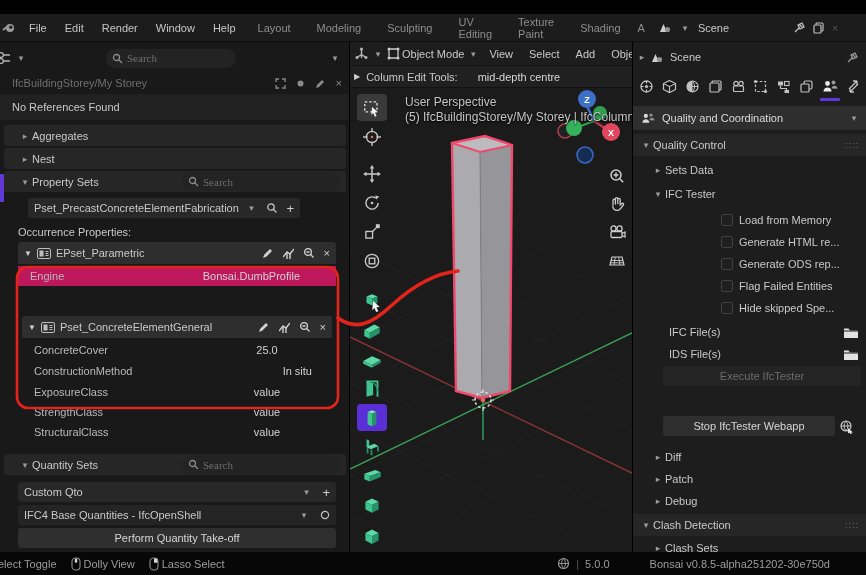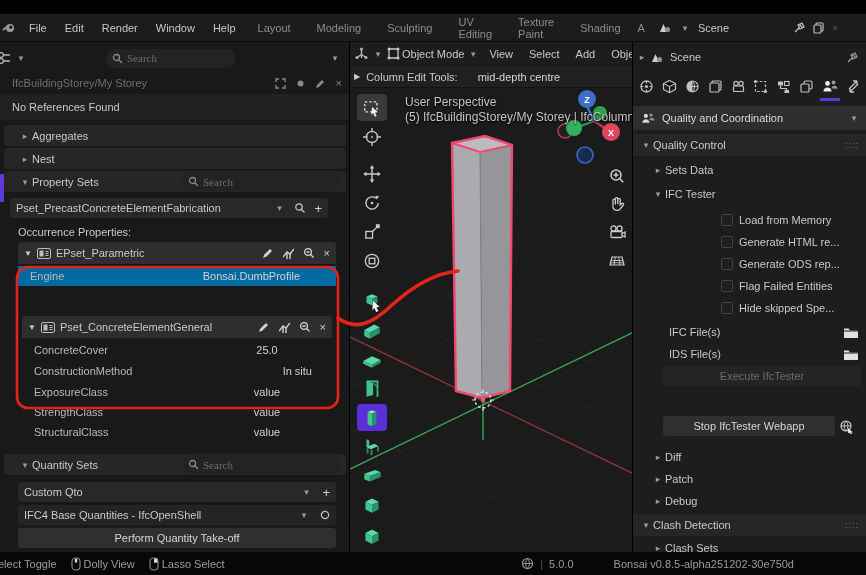--- a/index.html
+++ b/index.html
@@ -178,21 +178,21 @@
           <svg width="11" height="11" viewBox="0 0 11 11">
               <circle cx="4.5" cy="4.5" r="3" stroke="#8b8b8b" fill="none" stroke-width="1.3"></circle>
               <path d="M7 7l3 3" stroke="#8b8b8b" stroke-width="1.3"></path>
             </svg>
         </span>
         <input placeholder="Search" style="">
       </div>
     </div>
     <div class="accentbar" style="top:132px;height:28px"></div>
 
-    <div class="row selfield" style="left:10px;top:156px;width:318px">
+    <div class="row selfield" style="left:28px;top:156px;width:272px">
       <span>Pset_PrecastConcreteElementFabrication</span>
       <span style="margin-left:auto;display:flex;gap:8px;align-items:center">
         <span class="chev">▾</span>
         <span class="ic">
             <svg width="12" height="12" viewBox="0 0 12 12">
               <circle cx="5" cy="5" r="3.2" stroke="#c2c2c2" fill="none" stroke-width="1.3"></circle>
               <path d="M7.5 7.5l3 3" stroke="#c2c2c2" stroke-width="1.3"></path>
             </svg>
           </span>
         <span style="color:#d0d0d0;font-size:13px">+</span>
@@ -227,21 +227,21 @@
           </span>
         <span class="ic">
             <svg width="12" height="12" viewBox="0 0 12 12">
               <circle cx="5" cy="5" r="3.4" stroke="#d2d2d2" fill="none" stroke-width="1.3"></circle>
               <path d="M3.5 5h3M7.8 7.8l2.7 2.7" stroke="#d2d2d2" stroke-width="1.3"></path>
             </svg>
           </span>
         <span style="color:#d2d2d2">×</span>
       </span>
     </div>
-    <div class="row" style="left:18px;top:224px;width:318px;height:20px;background:#0369a1">
+    <div class="row" style="left:18px;top:224px;width:318px;height:20px;background:#be185d">
       <span class="propname" style="margin-left:12px">Engine</span>
       <span class="propval" style="margin-left:auto;margin-right:36px">Bonsai.DumbProfile</span>
     </div>
 
     <div class="row pset-hdr" style="left:22px;top:274px;width:310px;height:22px">
       <span style="color:#cfcfcf;font-size:8px">▼</span>
       <span class="ic">
         <svg width="14" height="11" viewBox="0 0 14 11">
             <rect x="0.5" y="0.5" width="13" height="10" rx="1.5" stroke="#bdbdbd" fill="none"></rect>
             <rect x="2.5" y="2.5" width="4" height="6" fill="#bdbdbd"></rect>
@@ -769,21 +769,21 @@
     <span style="margin-left:auto"></span>
     <span class="ic">
       <svg width="13" height="13" viewBox="0 0 13 13">
           <circle cx="6.5" cy="6.5" r="5" stroke="#9c9c9c" fill="none" stroke-width="1.1"></circle>
           <path d="M1.5 6.5h10M6.5 1.5a7.5 7.5 0 0 1 0 10A7.5 7.5 0 0 1 6.5 1.5z" stroke="#9c9c9c" fill="none" stroke-width="0.9"></path>
         </svg>
     </span>
     <span style="color:#555;margin:0 6px">|</span>
     <span>5.0.0</span>
     <span style="width:40px"></span>
-    <span style="margin-right:72px">Bonsai v0.8.5-alpha251202-30e750d</span>
+    <span style="margin-right:36px">Bonsai v0.8.5-alpha251202-30e750d</span>
   </div>
 
   <svg id="annot">
     <rect x="17" y="267" width="321" height="141" rx="11" fill="none" stroke-width="2.6" stroke="#e3241a"></rect>
     <path d="M338 318 C 356 331, 372 324, 392 305 C 413 286, 436 273, 458 271" fill="none" stroke-width="3.6" stroke-linecap="round" stroke="#e3241a"></path>
   </svg>
 
 </div>
 
 </body></html>

